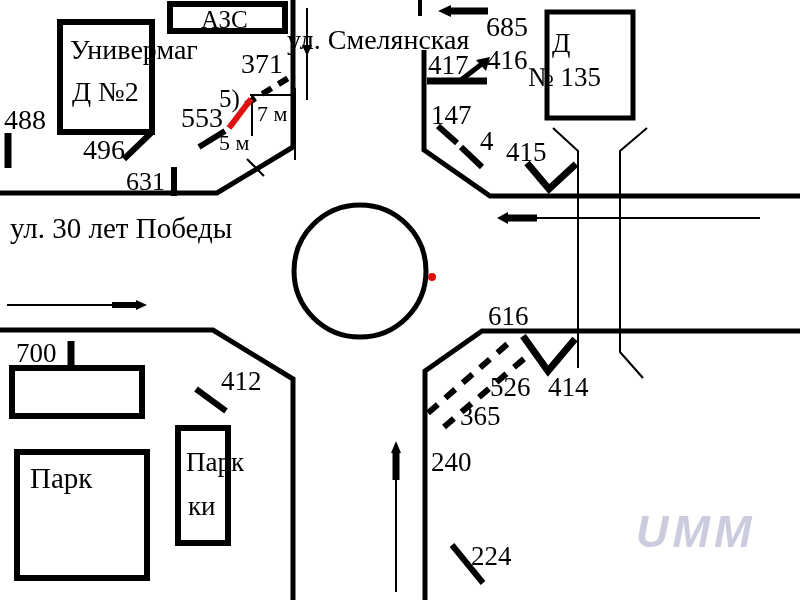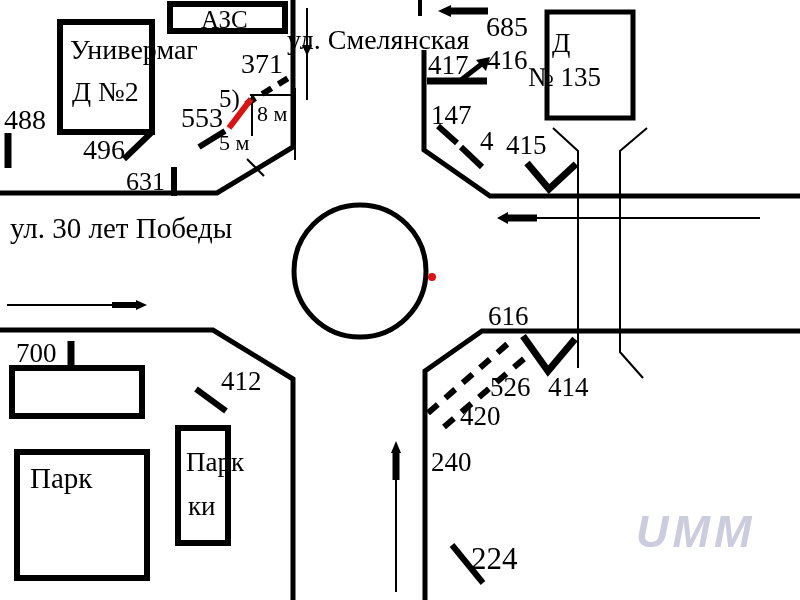--- a/index.html
+++ b/index.html
@@ -92,28 +92,28 @@
   <div class="lbl" style="left:4px;top:106px;font-size:28px;">488</div>
   <div class="lbl" style="left:83px;top:136px;font-size:28px;">496</div>
   <div class="lbl" style="left:126px;top:169px;font-size:26px;">631</div>
   <div class="lbl" style="left:241px;top:50px;font-size:28px;">371</div>
   <div class="lbl" style="left:181px;top:104px;font-size:28px;">553</div>
   <div class="lbl" style="left:486px;top:13px;font-size:28px;">685</div>
   <div class="lbl" style="left:428px;top:52px;font-size:27px;text-align:right;">417</div>
   <div class="lbl" style="left:487px;top:47px;font-size:27px;">416</div>
   <div class="lbl" style="left:431px;top:102px;font-size:27px;">147</div>
   <div class="lbl" style="left:480px;top:128px;font-size:27px;">4</div>
-  <div class="lbl" style="left:506px;top:132px;font-size:27px;">415</div>
+  <div class="lbl" style="left:506px;top:139px;font-size:27px;">415</div>
   <div class="lbl" style="left:488px;top:303px;font-size:27px;">616</div>
   <div class="lbl" style="left:490px;top:374px;font-size:27px;">526</div>
   <div class="lbl" style="left:548px;top:374px;font-size:27px;">414</div>
-  <div class="lbl" style="left:460px;top:403px;font-size:27px;">420</div>
+  <div class="lbl" style="left:460px;top:403px;font-size:27px;">365</div>
   <div class="lbl" style="left:431px;top:449px;font-size:27px;">240</div>
-  <div class="lbl" style="left:471px;top:543px;font-size:31px;">224</div>
+  <div class="lbl" style="left:471px;top:543px;font-size:27px;">224</div>
   <div class="lbl" style="left:16px;top:340px;font-size:27px;">700</div>
   <div class="lbl" style="left:221px;top:368px;font-size:27px;">412</div>
 
   <div class="lbl" style="left:219px;top:86px;font-size:25px;">5)</div>
-  <div class="lbl" style="left:257px;top:103px;font-size:22px;">8 м</div>
+  <div class="lbl" style="left:257px;top:103px;font-size:22px;">7 м</div>
   <div class="lbl" style="left:219px;top:132px;font-size:22px;">5 м</div>
 
   <div class="wm" id="watermark" style="left:636px;top:506px;font-size:45px;color:#ccccdf;">UMM</div>
 </div>
 
 </body></html>

